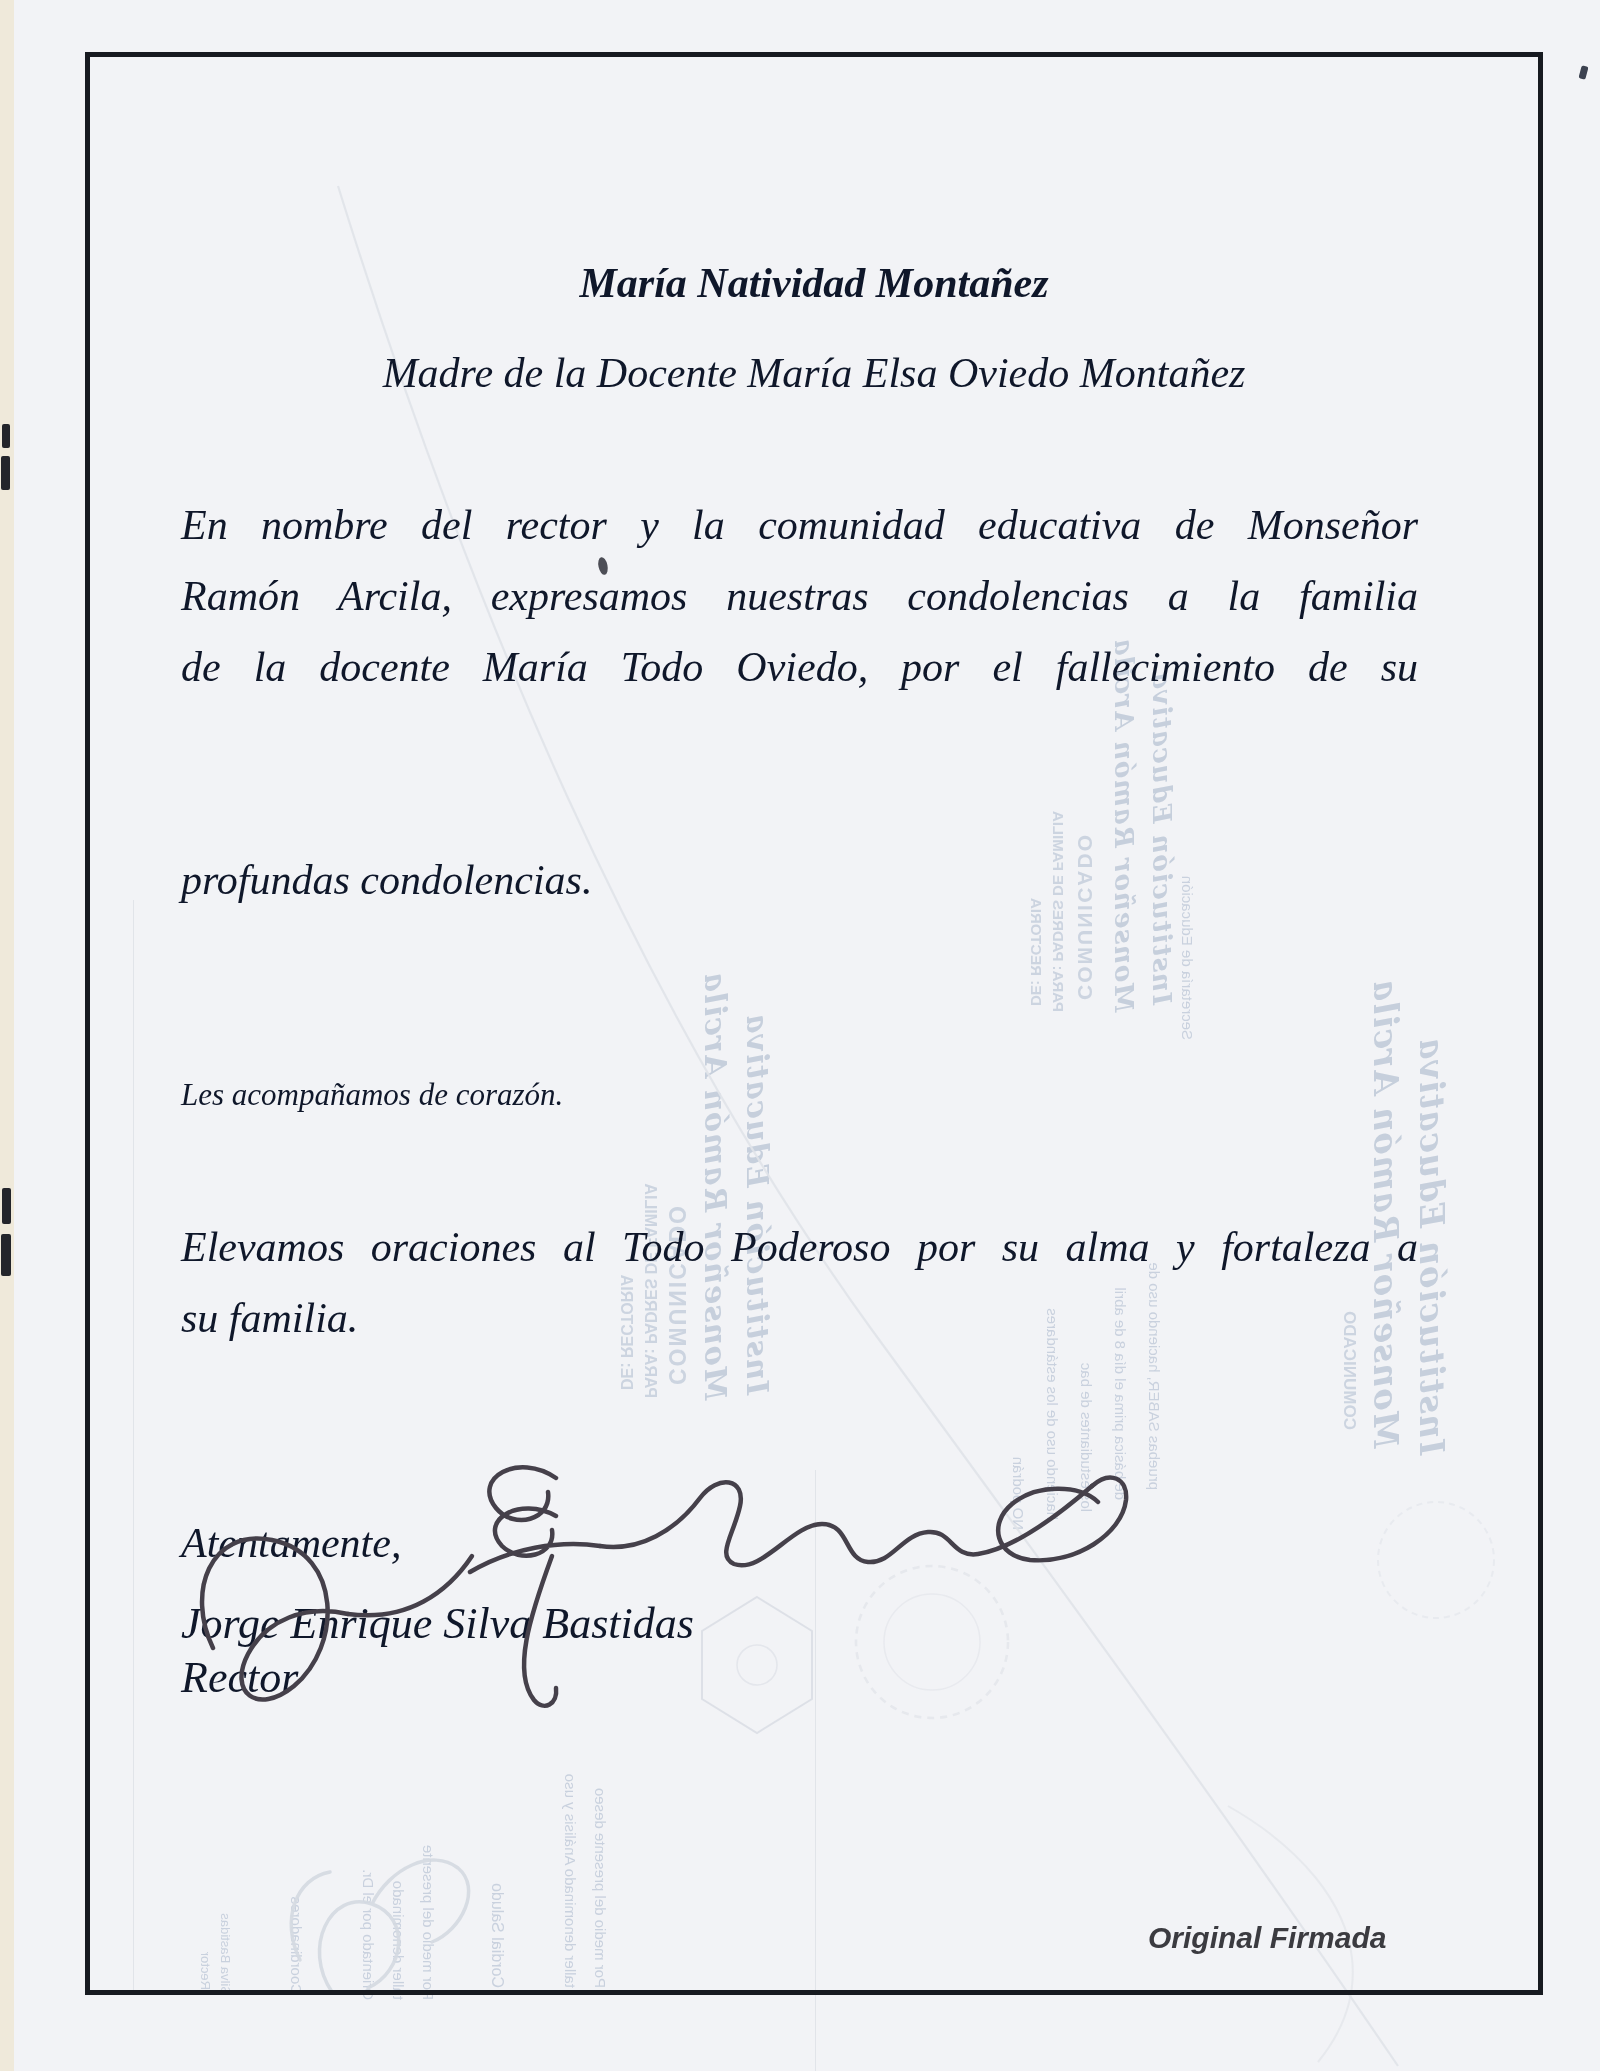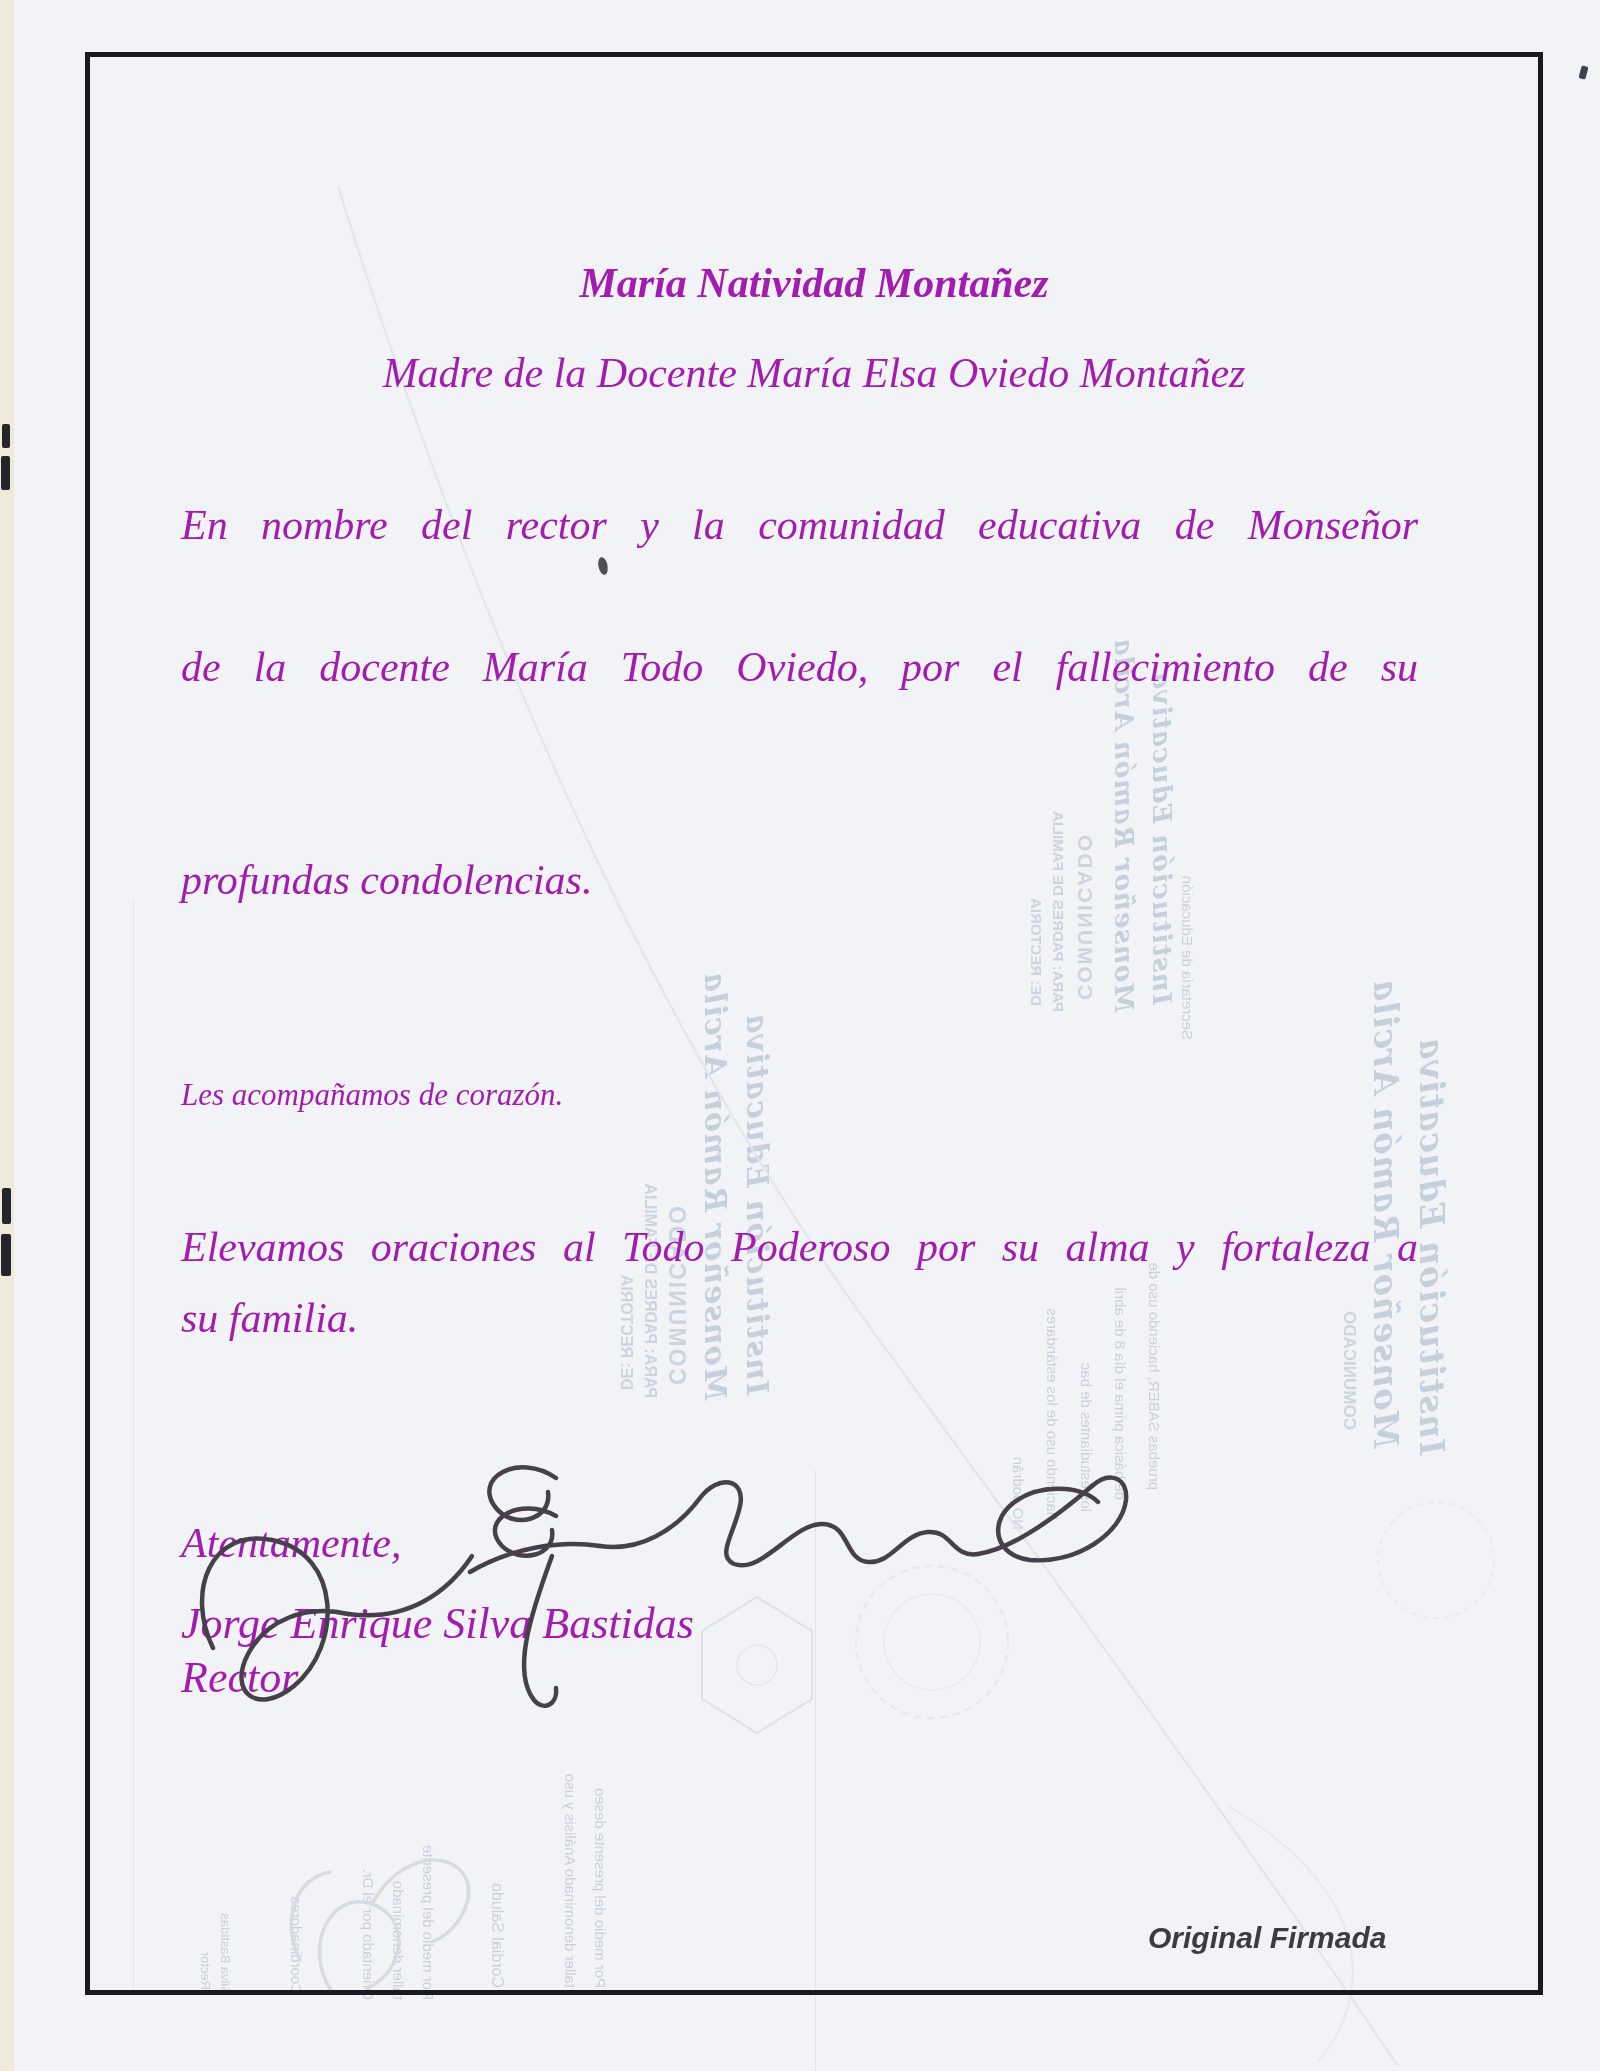--- a/index.html
+++ b/index.html
@@ -11,21 +11,21 @@
   
   .edge-strip { position:absolute; left:0; top:0; width:14px; height:100%;
     background:#efe9da; }
   .mark { position:absolute; background:#23252b; border-radius:2px; }
 
   
   .frame { position:absolute; left:85px; top:52px; width:1448px; height:1933px;
     border:5px solid #171a20; }
 
   
-  .t { position:absolute; color:#a21caf; font-style:italic; white-space:nowrap;
+  .t { position:absolute; color:#0f172a; font-style:italic; white-space:nowrap;
     line-height:1.2; }
   .center { left:90px; width:1448px; text-align:center; }
   .title { top:258px; font-size:42px; font-weight:bold; }
   .subtitle { top:348px; font-size:42px; }
   .bodyline { left:181px; width:1237px; font-size:42px; white-space:normal;
     text-align:justify; text-align-last:justify; }
   .lastline { text-align:left; text-align-last:left;font-family:Liberation Serif, serif; }
   .b { font-weight:bold; font-style:italic; }
   .l1{top:500px}.l2{top:571px}.l3{top:642px}.l4{top:713px}.l5{top:784px}.l6{top:855px}
   .sympathy { left:181px; top:1076px; font-size:31px; }
@@ -137,20 +137,21 @@
     <path d="M 332 1992 C 302 1948 330 1890 372 1904 C 412 1918 404 1972 368 1988 M 372 1904 C 390 1868 432 1848 458 1868 C 482 1888 462 1930 432 1942 M 300 1960 C 280 1920 296 1878 330 1872" stroke="#d4d9e1" stroke-width="3.5" stroke-linecap="round" fill="none" opacity="0.9"></path>
     <ellipse cx="603" cy="566" rx="4.5" ry="9" fill="#30303a" opacity="0.85" transform="rotate(-12 603 566)"></ellipse>
   </svg>
 
   <div class="frame"></div>
 
   <div class="t center title">María Natividad Montañez</div>
   <div class="t center subtitle">Madre de la Docente María Elsa Oviedo Montañez</div>
 
   <div class="t bodyline l1">En nombre del rector y la comunidad educativa de Monseñor</div>
+  <div class="t bodyline l2">Ramón Arcila, expresamos nuestras condolencias a la familia</div>
   <div class="t bodyline l3">de la docente María Todo Oviedo, por el fallecimiento de su</div>
   <div class="t bodyline lastline l6">profundas condolencias.</div>
 
   <div class="t sympathy">Les acompañamos de corazón.</div>
 
   <div class="t bodyline prayer1">Elevamos oraciones al Todo Poderoso por su alma y fortaleza a</div>
   <div class="t prayer2">su familia.</div>
 
   <div class="t closing">Atentamente,</div>
   <div class="t signer">Jorge Enrique Silva Bastidas</div>

